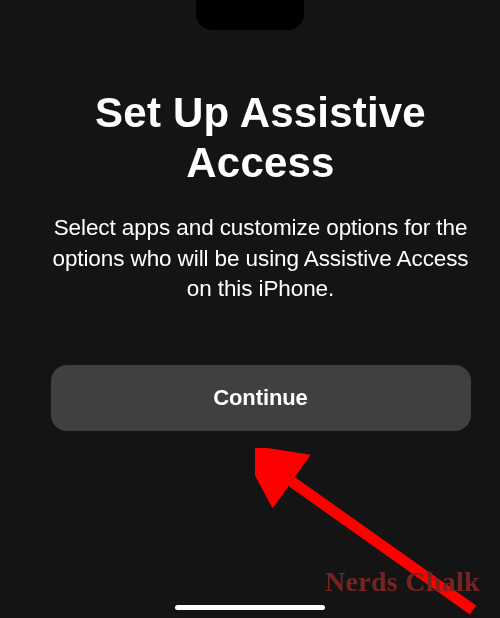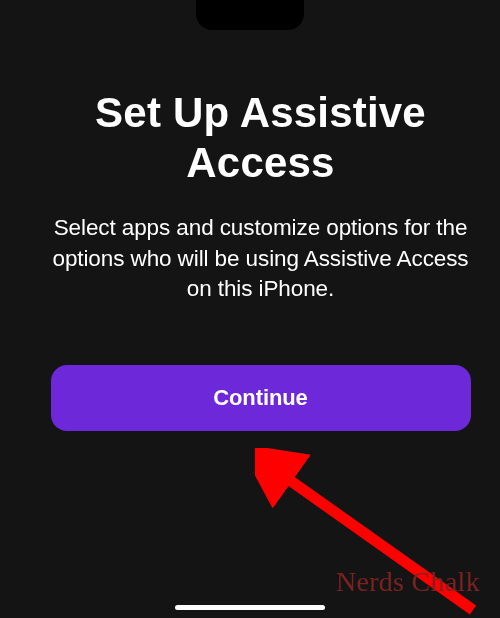--- a/index.html
+++ b/index.html
@@ -49,21 +49,21 @@
       text-align: center;
       line-height: 1.36;
       letter-spacing: -0.1px;
       margin-bottom: 60px;
       padding: 0 6px;
     }
     .continue-button {
       width: 100%;
       max-width: 420px;
       height: 66px;
-      background: #6d28d9;
+      background: #404040;
       border: none;
       border-radius: 16px;
       color: #fff;
       font-size: 22px;
       font-weight: 700;
       font-family: inherit;
       cursor: pointer;
       letter-spacing: -0.1px;
     }
     .arrow-annotation {
@@ -71,21 +71,21 @@
       top: 448px;
       left: 255px;
       pointer-events: none;
     }
     .watermark {
       position: absolute;
       bottom: 20px;
       right: 20px;
       color: #7a2222;
       font-family: Georgia, "Times New Roman", serif;
-      font-weight: 400;
+      font-weight: 700;
       font-size: 28px;
       letter-spacing: 0.3px;
     }
     .home-indicator {
       position: absolute;
       bottom: 8px;
       left: 50%;
       transform: translateX(-50%);
       width: 150px;
       height: 5px;

